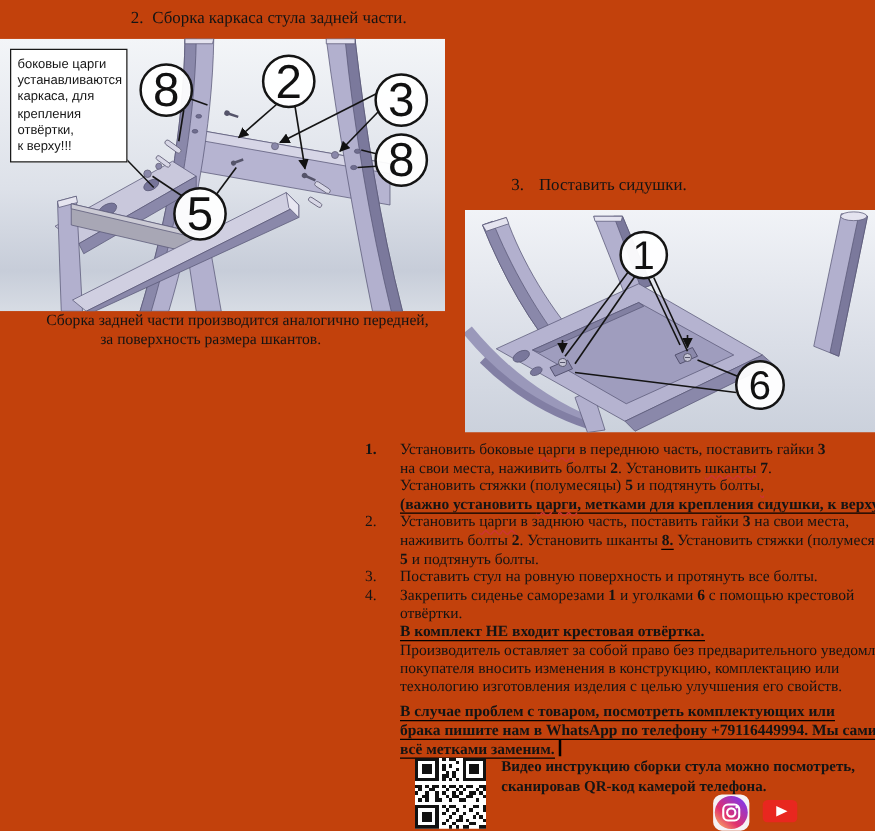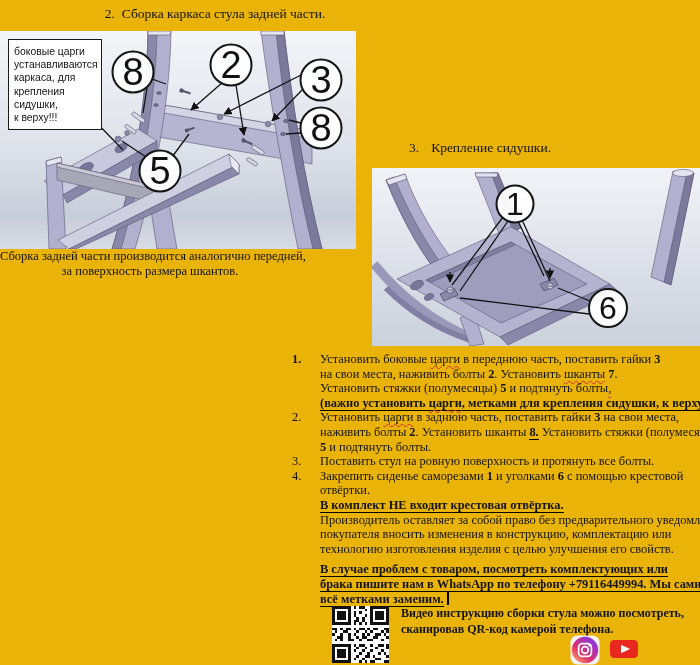--- a/index.html
+++ b/index.html
@@ -1,29 +1,29 @@
 <!DOCTYPE html>
 <html><head>
 <meta charset="utf-8">
 <style>
   html,body{margin:0;padding:0;background:#fff;}
-  #page{position:relative;width:700px;height:665px;background:#eab308;overflow:hidden;
+  #page{position:relative;width:700px;height:665px;background:#c2410c;overflow:hidden;
         font-family:"Liberation Serif",serif;color:#141414;}
   .abs{position:absolute;}
   .h2{top:6px;left:45px;width:340px;text-align:center;font-size:13.5px;white-space:nowrap;}
   .h3{top:140px;left:409px;font-size:13.5px;white-space:nowrap;}
   .hsp{margin-left:7px;}
   .hsp2{margin-left:12px;}
   #d1{top:31px;left:0px;}
   #d2{top:168px;left:372px;}
   .note{top:39px;left:8px;width:84px;background:#fff;border:1.6px solid #1a1a1a;
         font-family:"Liberation Sans",sans-serif;font-size:10.4px;line-height:13.2px;
         padding:5px 3px 5px 5px;z-index:5;}
   .caption{top:249px;left:0px;width:300px;text-align:center;font-size:12.5px;}
-  .cline{height:15px;line-height:15px;white-space:nowrap;}
+  .cline{height:15px;line-height:15px;white-space:nowrap;margin-left:37px;}
   .list{top:352px;left:292px;width:408px;font-size:12.4px;}
   .item{display:flex;}
   .num{width:28px;flex:none;line-height:14.6px;}
   .lines{flex:1;}
   .tline{height:14.6px;line-height:14.6px;white-space:nowrap;}
   .b{font-weight:bold;}
   .u{border-bottom:1.3px solid #000;}
   .w{text-decoration:underline;text-decoration-style:wavy;text-decoration-color:#cc3333;
      text-decoration-thickness:1px;text-underline-offset:2px;}
   .mt6{margin-top:6px;}
@@ -149,31 +149,31 @@
       <text x="321" y="62">3</text>
       <text x="321" y="110">8</text>
       <text x="160" y="153">5</text>
     </g>
   </svg>
 
   <div class="abs note">
     <div>боковые царги</div>
     <div>устанавливаются</div>
     <div>каркаса, для</div>
-    <div>крепления сидушки,</div>
+    <div>крепления отвёртки,</div>
     <div>к верху!!!</div>
   </div>
 
   <div class="abs caption">
     <div class="cline">Сборка задней части производится аналогично передней,</div>
     <div class="cline">за поверхность размера шкантов.</div>
   </div>
 
   <div class="abs h3">
-    <span>3.</span><span class="hsp2">Крепление сидушки.</span>
+    <span>3.</span><span class="hsp2">Поставить сидушки.</span>
   </div>
 
   <svg id="d2" class="abs" width="328" height="178" viewBox="0 0 328 178">
     <defs>
       <linearGradient id="bg2" x1="0" y1="0" x2="0" y2="1">
         <stop offset="0" stop-color="#f1f3f7"></stop>
           <stop offset="0.6" stop-color="#dadee7"></stop>
         <stop offset="1" stop-color="#cbd1dc"></stop>
       </linearGradient>
     </defs>

